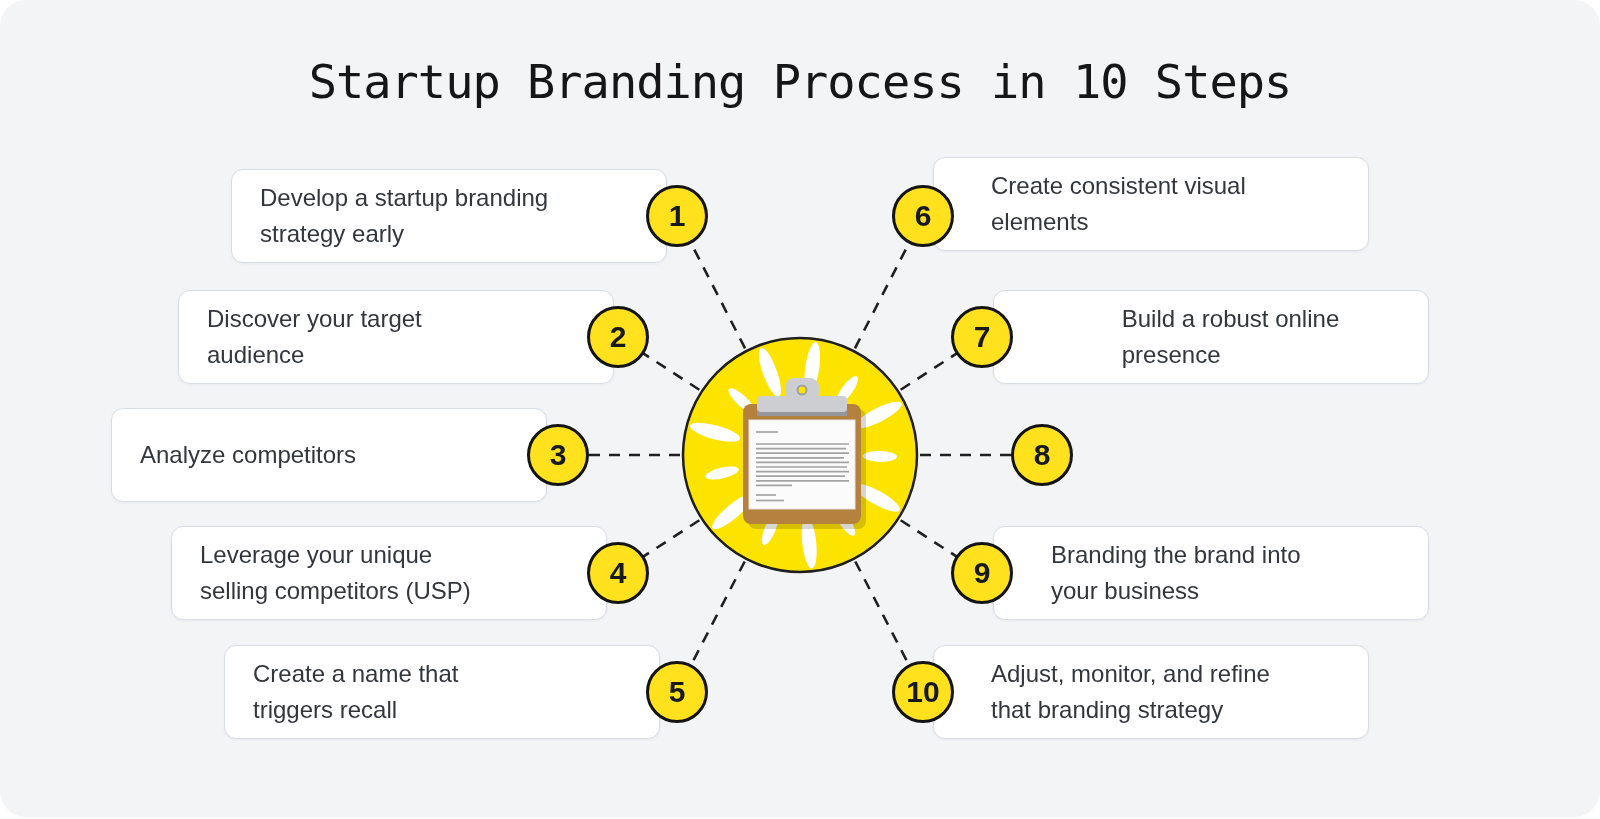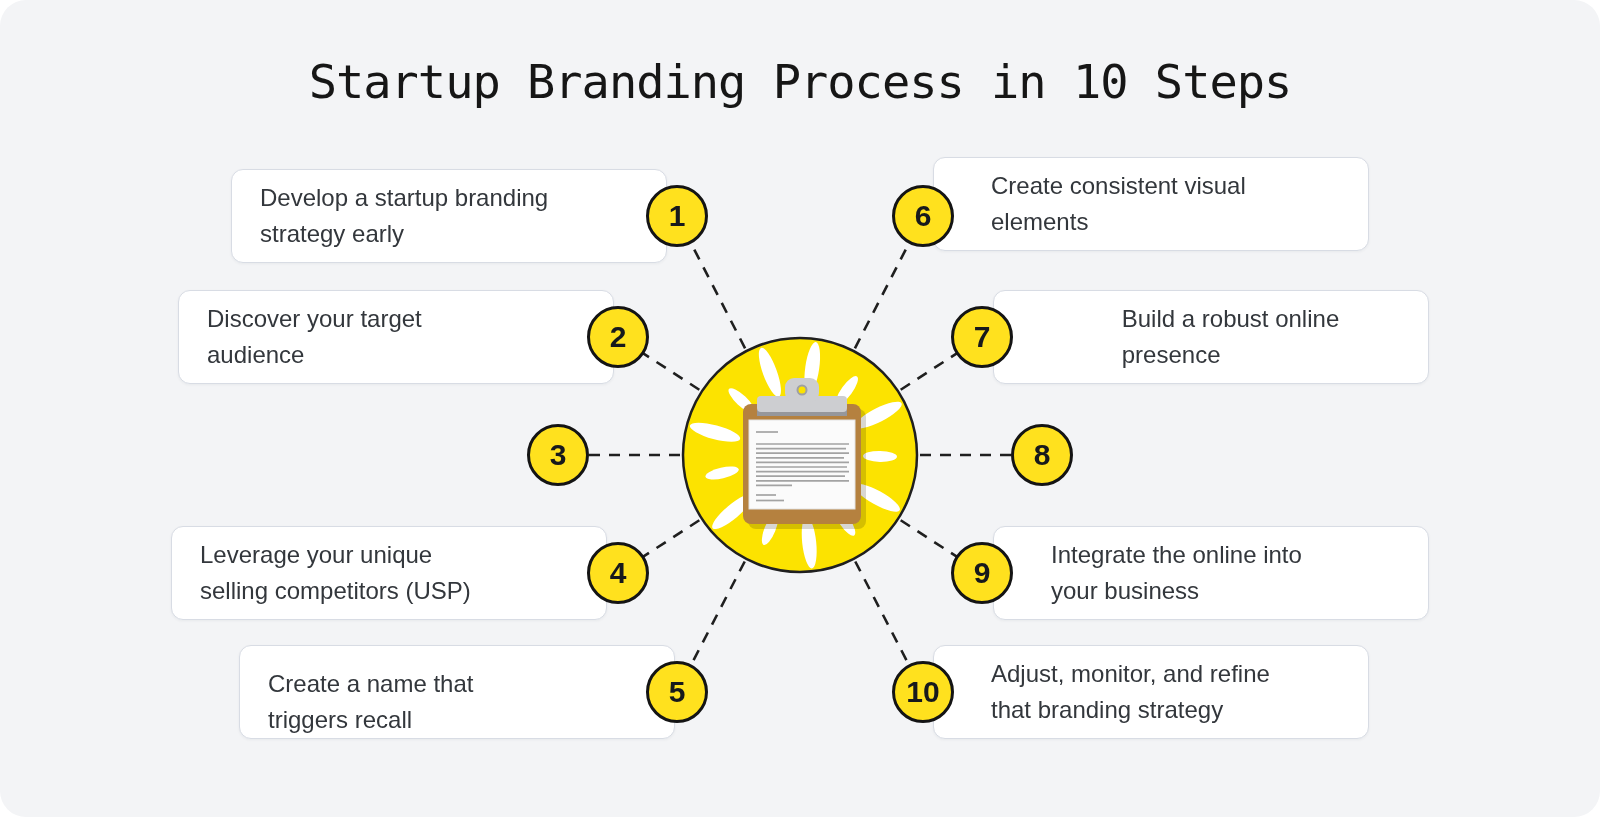--- a/index.html
+++ b/index.html
@@ -20,21 +20,21 @@
     border-radius:12px;display:flex;align-items:center;z-index:2;
     box-shadow:0 1px 3px rgba(20,30,60,0.05);
   }
   .card span{
     font-size:24px;line-height:36px;color:var(--text-color,#33373c);
     white-space:pre-line;
   }
   .card.left-side{padding:0 40px 0 28px;}
   .card.right-side{padding:0 18px 0 57px;}
   .c1{left:231px;top:169px;} .c2{left:178px;top:290px;} .c3{left:111px;top:408px;}
-  .c4{left:171px;top:526px;} .c5{left:239px;top:645px;align-items:flex-end;}
+  .c4{left:171px;top:526px;} .c5{left:224px;top:645px;}
   .c6{left:933px;top:157px;} .c7{left:993px;top:290px;justify-content:center;} .c8{left:1053px;top:408px;}
   .c9{left:993px;top:526px;} .c10{left:933px;top:645px;}
   .badge{
     position:absolute;width:56px;height:56px;border-radius:50%;z-index:3;
     background:var(--badge-yellow,#ffe11e);border:3px solid #141414;
     display:flex;align-items:center;justify-content:center;
     font-weight:bold;font-size:30px;color:#17191c;
   }
   .b1{left:646px;top:185px;} .b2{left:587px;top:306px;} .b3{left:527px;top:424px;}
   .b4{left:587px;top:542px;} .b5{left:646px;top:661px;}
@@ -108,38 +108,41 @@
   </svg>
 
   <div class="card left-side c1">
     <span>Develop a startup branding
 strategy early</span>
   </div>
   <div class="card left-side c2">
     <span>Discover your target
 audience</span>
   </div>
+  <div class="card left-side c3">
+    <span>Analyze competitors</span>
+  </div>
   <div class="card left-side c4">
     <span>Leverage your unique
 selling competitors (USP)</span>
   </div>
   <div class="card left-side c5">
     <span>Create a name that
 triggers recall</span>
   </div>
   <div class="card right-side c6">
     <span>Create consistent visual
 elements</span>
   </div>
   <div class="card right-side c7">
     <span>Build a robust online
 presence</span>
   </div>
   <div class="card right-side c9">
-    <span>Integrate the online into
+    <span>Branding the brand into
 your business</span>
   </div>
   <div class="card right-side c10">
     <span>Adjust, monitor, and refine
 that branding strategy</span>
   </div>
 
   <div class="badge b1">1</div>
   <div class="badge b2">2</div>
   <div class="badge b3">3</div>

